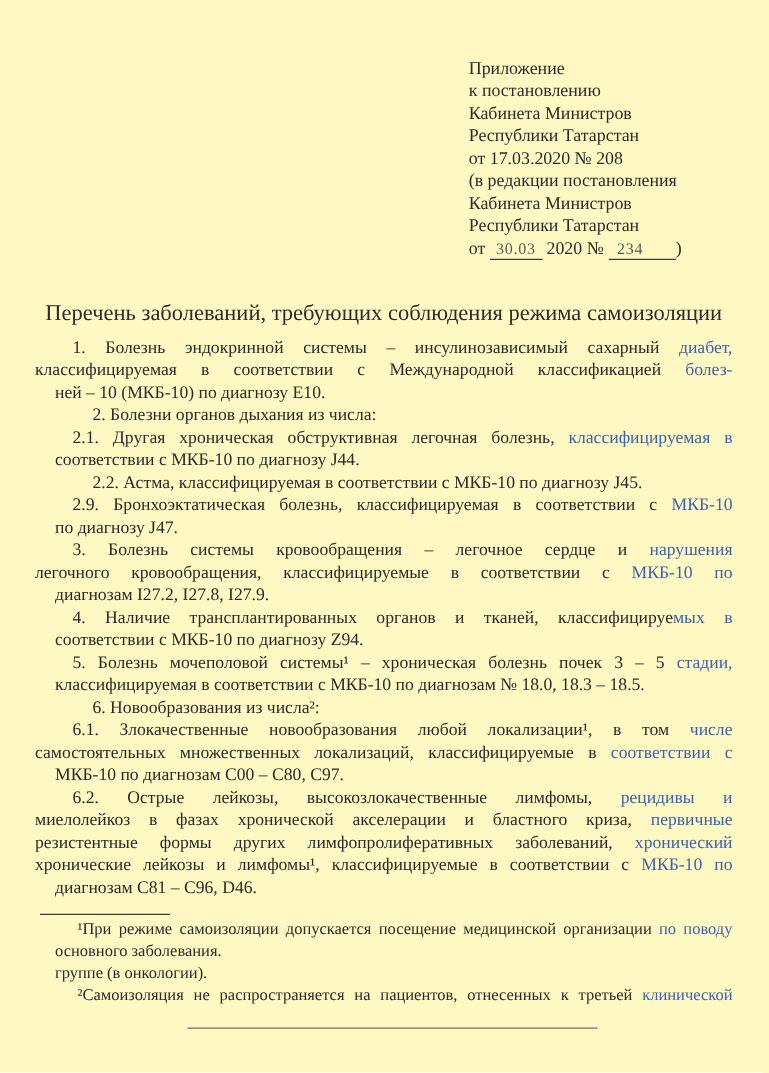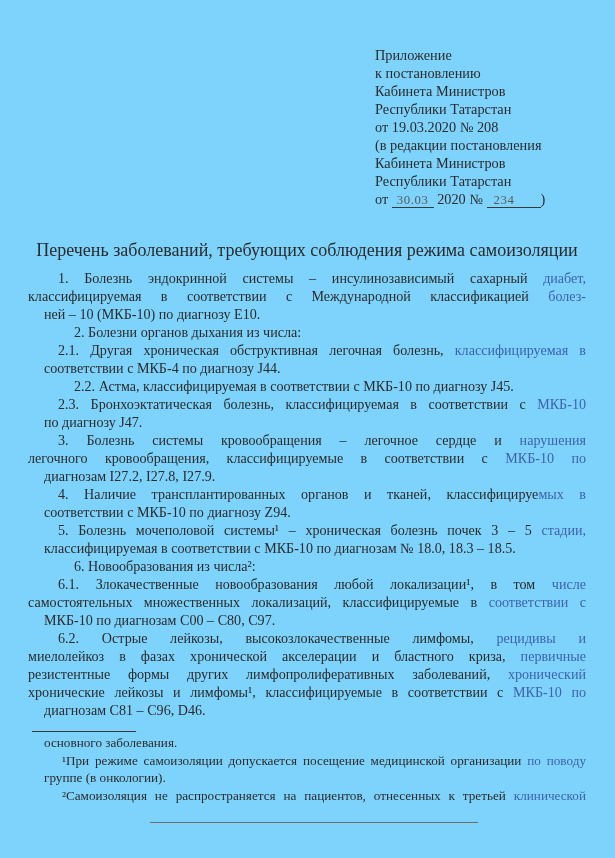--- a/index.html
+++ b/index.html
@@ -7,21 +7,21 @@
     --blue: #3e63ad;
     --fill: #5a5a5a;
     --rule: #4a4a4a;
   }
   * { box-sizing: border-box; }
   html, body { margin: 0; padding: 0; background: #ffffff; }
   .page {
     position: relative;
     width: 615px;
     height: 858px;
-    background: #7dd3fc;
+    background: #fef9c3;
     font-family: "Liberation Serif", "DejaVu Serif", serif;
     color: var(--ink);
     overflow: hidden;
   }
   
   .header-block {
     position: absolute;
     left: 375px;
     top: 46px;
     width: 230px;
@@ -98,21 +98,21 @@
 </head>
 <body>
 
 <div class="page">
 
   <div class="header-block">
     <div class="hline">Приложение</div>
     <div class="hline">к постановлению</div>
     <div class="hline">Кабинета Министров</div>
     <div class="hline">Республики Татарстан</div>
-    <div class="hline">от 19.03.2020 № 208</div>
+    <div class="hline">от 17.03.2020 № 208</div>
     <div class="hline">(в редакции постановления</div>
     <div class="hline">Кабинета Министров</div>
     <div class="hline">Республики Татарстан</div>
     <div class="hline">
       <span>от </span><span class="ufill"><span class="fill-val">30.03</span></span><span> 2020 № </span><span class="ufill num"><span class="fill-val">234</span></span><span>)</span>
     </div>
   </div>
 
   <div class="doc-title">Перечень заболеваний, требующих соблюдения режима самоизоляции</div>
 
@@ -120,27 +120,27 @@
       <div>
         <div class="line first"><span class="">1. Болезнь эндокринной системы – инсулинозависимый сахарный </span><span class="blue">диабет,</span></div>
         <div class="line"><span class="">классифицируемая в соответствии с Международной классификацией </span><span class="blue">болез-</span></div>
         <div class="line lastline"><span class="">ней – 10 (МКБ-10) по диагнозу E10.</span></div>
       </div>
       <div>
         <div class="line first lastline"><span class="">2. Болезни органов дыхания из числа:</span></div>
       </div>
       <div>
         <div class="line first"><span class="">2.1. Другая хроническая обструктивная легочная болезнь, </span><span class="blue">классифицируемая в</span></div>
-        <div class="line lastline"><span class="">соответствии с МКБ-4 по диагнозу J44.</span></div>
+        <div class="line lastline"><span class="">соответствии с МКБ-10 по диагнозу J44.</span></div>
       </div>
       <div>
         <div class="line first lastline"><span class="">2.2. Астма, классифицируемая в соответствии с МКБ-10 по диагнозу J45.</span></div>
       </div>
       <div>
-        <div class="line first"><span class="">2.3. Бронхоэктатическая болезнь, классифицируемая в соответствии с </span><span class="blue">МКБ-10</span></div>
+        <div class="line first"><span class="">2.9. Бронхоэктатическая болезнь, классифицируемая в соответствии с </span><span class="blue">МКБ-10</span></div>
         <div class="line lastline"><span class="">по диагнозу J47.</span></div>
       </div>
       <div>
         <div class="line first"><span class="">3. Болезнь системы кровообращения – легочное сердце и </span><span class="blue">нарушения</span></div>
         <div class="line"><span class="">легочного кровообращения, классифицируемые в соответствии с </span><span class="blue">МКБ-10 по</span></div>
         <div class="line lastline"><span class="">диагнозам I27.2, I27.8, I27.9.</span></div>
       </div>
       <div>
         <div class="line first"><span class="">4. Наличие трансплантированных органов и тканей, классифицируе</span><span class="blue">мых в</span></div>
         <div class="line lastline"><span class="">соответствии с МКБ-10 по диагнозу Z94.</span></div>
@@ -163,22 +163,22 @@
         <div class="line"><span class="">резистентные формы других лимфопролиферативных заболеваний, </span><span class="blue">хронический</span></div>
         <div class="line"><span class="">хронические лейкозы и лимфомы¹, классифицируемые в соответствии с </span><span class="blue">МКБ-10 по</span></div>
         <div class="line lastline"><span class="">диагнозам C81 – C96, D46.</span></div>
       </div>
     </div>
 
   <div class="footnote-sep"></div>
 
   <div class="footnotes" id="footnotes">
       <div>
+        <div class="line first"><span class="">¹При режиме самоизоляции допускается посещение медицинской организации </span><span class="blue">по поводу</span></div>
         <div class="line lastline"><span class="">основного заболевания.</span></div>
-        <div class="line first"><span class="">¹При режиме самоизоляции допускается посещение медицинской организации </span><span class="blue">по поводу</span></div>
       </div>
       <div>
         <div class="line lastline"><span class="">группе (в онкологии).</span></div>
         <div class="line first"><span class="">²Самоизоляция не распространяется на пациентов, отнесенных к третьей </span><span class="blue">клинической</span></div>
       </div>
     </div>
 
   <div class="bottom-rule"></div>
 
 </div>

